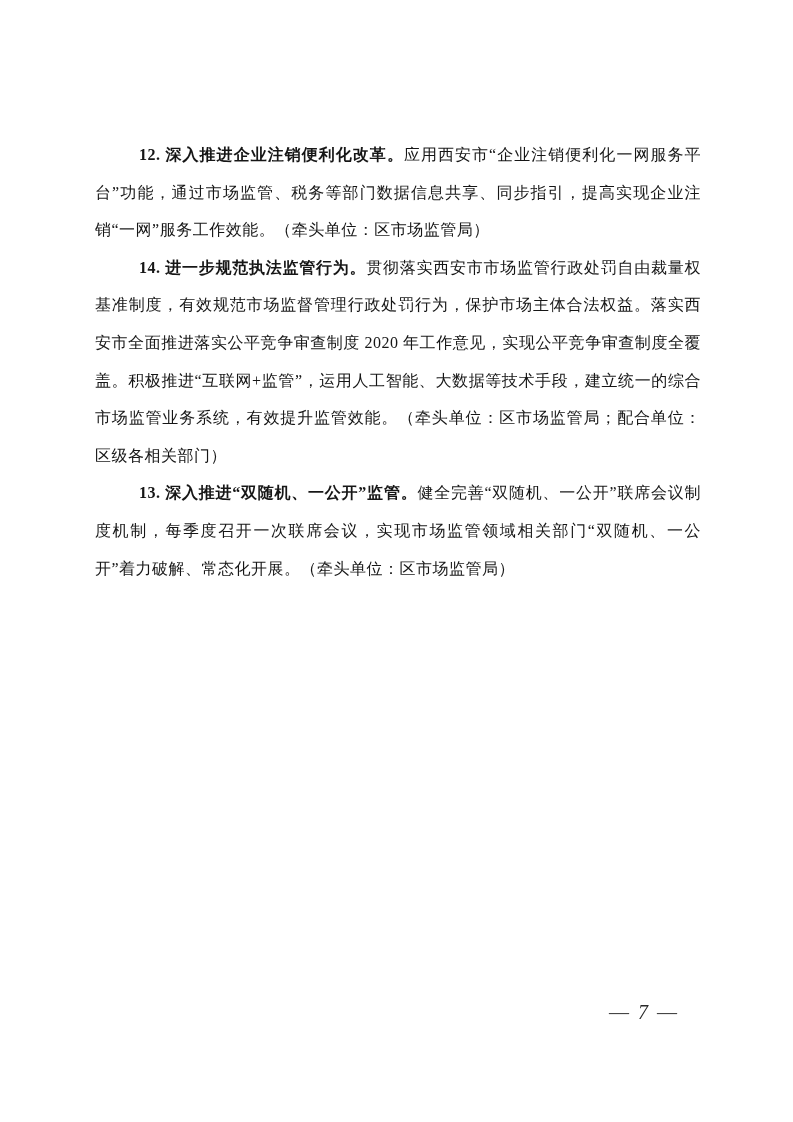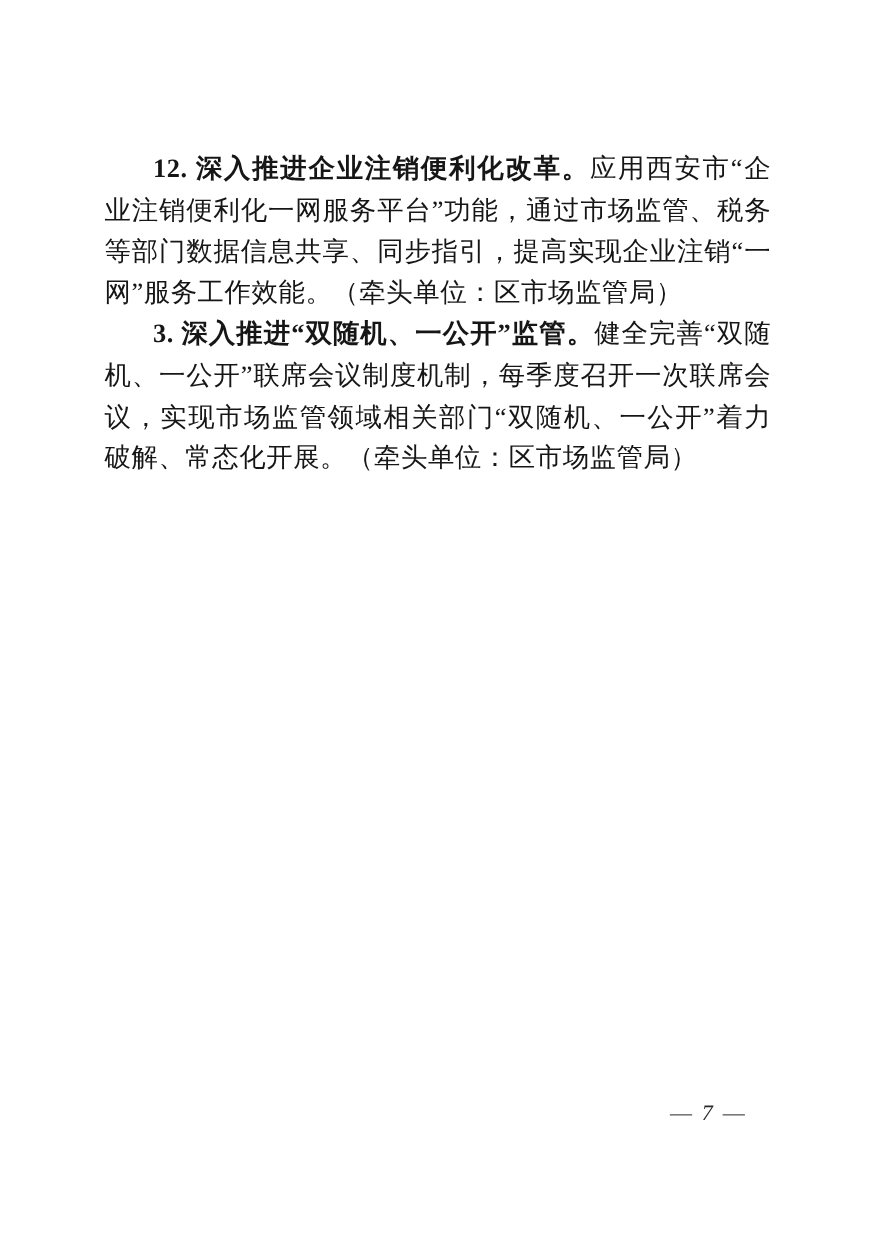--- a/index.html
+++ b/index.html
@@ -18,21 +18,21 @@
   }
   .content {
     position: absolute;
     left: 95px;
     top: 136px;
     width: 606px;
     text-align: justify;
   }
   .para {
     margin: 0;
-    font-size: 24px;
+    font-size: 16px;
     line-height: 37.6px;
     text-indent: 44px;
     letter-spacing: 0.5px;
   }
   .para-heading {
     font-weight: 700;
   }
   .para.section .para-heading {
     font-weight: 400;
   }
@@ -56,19 +56,20 @@
 </head>
 <body>
 
 <div class="page">
 
   <div class="content">
     <p class="para"><span class="para-heading">12. 深入推进企业注销便利化改革。</span><span class="para-body">应用西安市“企业注销便利化一网服务平台”功能，通过市场监管、税务等部门数据信息共享、同步指引，提高实现企业注销“一网”服务工作效能。（牵头单位：区市场监管局）</span></p>
 
 
 
+    <p class="para"><span class="para-heading">14. 进一步规范执法监管行为。</span><span class="para-body">贯彻落实西安市市场监管行政处罚自由裁量权基准制度，有效规范市场监督管理行政处罚行为，保护市场主体合法权益。落实西安市全面推进落实公平竞争审查制度 2020 年工作意见，实现公平竞争审查制度全覆盖。积极推进“互联网+监管”，运用人工智能、大数据等技术手段，建立统一的综合市场监管业务系统，有效提升监管效能。（牵头单位：区市场监管局；配合单位：区级各相关部门）</span></p>
 
-    <p class="para"><span class="para-heading">3. 深入推进“双随机、一公开”监管。</span><span class="para-body">健全完善“双随机、一公开”联席会议制度机制，每季度召开一次联席会议，实现市场监管领域相关部门“双随机、一公开”着力破解、常态化开展。（牵头单位：区市场监管局）</span></p>
+    <p class="para"><span class="para-heading">13. 深入推进“双随机、一公开”监管。</span><span class="para-body">健全完善“双随机、一公开”联席会议制度机制，每季度召开一次联席会议，实现市场监管领域相关部门“双随机、一公开”着力破解、常态化开展。（牵头单位：区市场监管局）</span></p>
   </div>
 
   <div class="footer"><span class="dash">—</span><span class="num">7</span><span class="dash">—</span></div>
 
 </div>
 
 </body></html>

